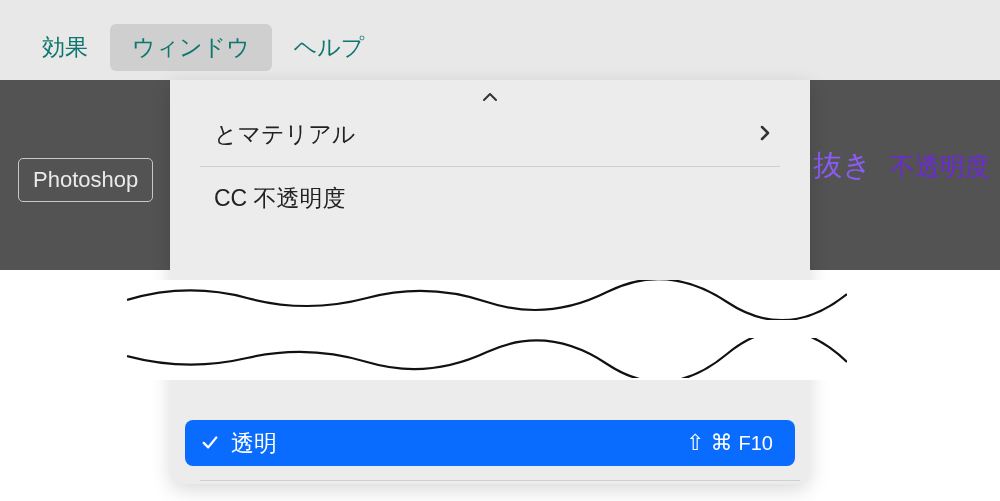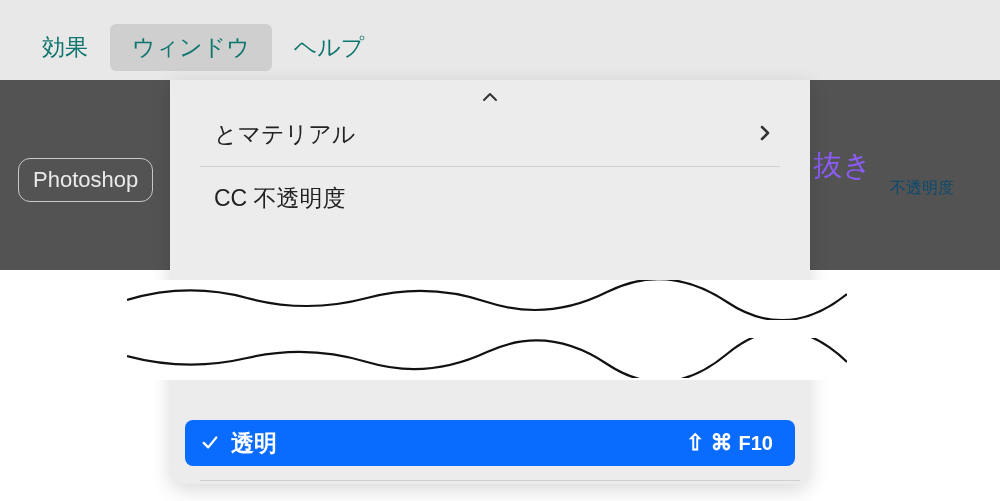--- a/index.html
+++ b/index.html
@@ -39,40 +39,40 @@
       left: 0;
       right: 0;
       height: 190px;
       background: #535353;
     }
     .photoshop-chip {
       position: absolute;
       top: 158px;
       left: 18px;
       border: 1.5px solid #c8c8c8;
-      border-radius: 12px;
+      border-radius: 5px;
       color: #eaeaea;
       font-size: 22px;
       padding: 8px 14px;
       background: #535353;
     }
     .right-chip {
       position: absolute;
       top: 146px;
       right: 128px;
       color: #8b5cf6;
       font-size: 29px;
     }
     .right-chip2 {
       position: absolute;
-      top: 178px;
+      top: 150px;
       right: 0;
       width: 110px;
-      color: #0c4a6e;
-      font-size: 16px;
+      color: #6d28d9;
+      font-size: 25px;
     }
 
     
     .dropdown {
       position: absolute;
       top: 80px;
       left: 170px;
       width: 640px;
       background: #ececec;
       border-radius: 0 0 14px 14px;
@@ -126,21 +126,20 @@
       height: 46px;
       background: #0a6bff;
       border-radius: 8px;
       display: flex;
       align-items: center;
       justify-content: space-between;
       padding: 0 22px 0 16px;
       color: #fff;
       font-size: 23px;
       z-index: 6;
-      font-weight: bold;
     }
     .highlight-left {
       display: flex;
       align-items: center;
       gap: 12px;
     }
     .shortcut {
       display: flex;
       align-items: center;
       gap: 6px;

